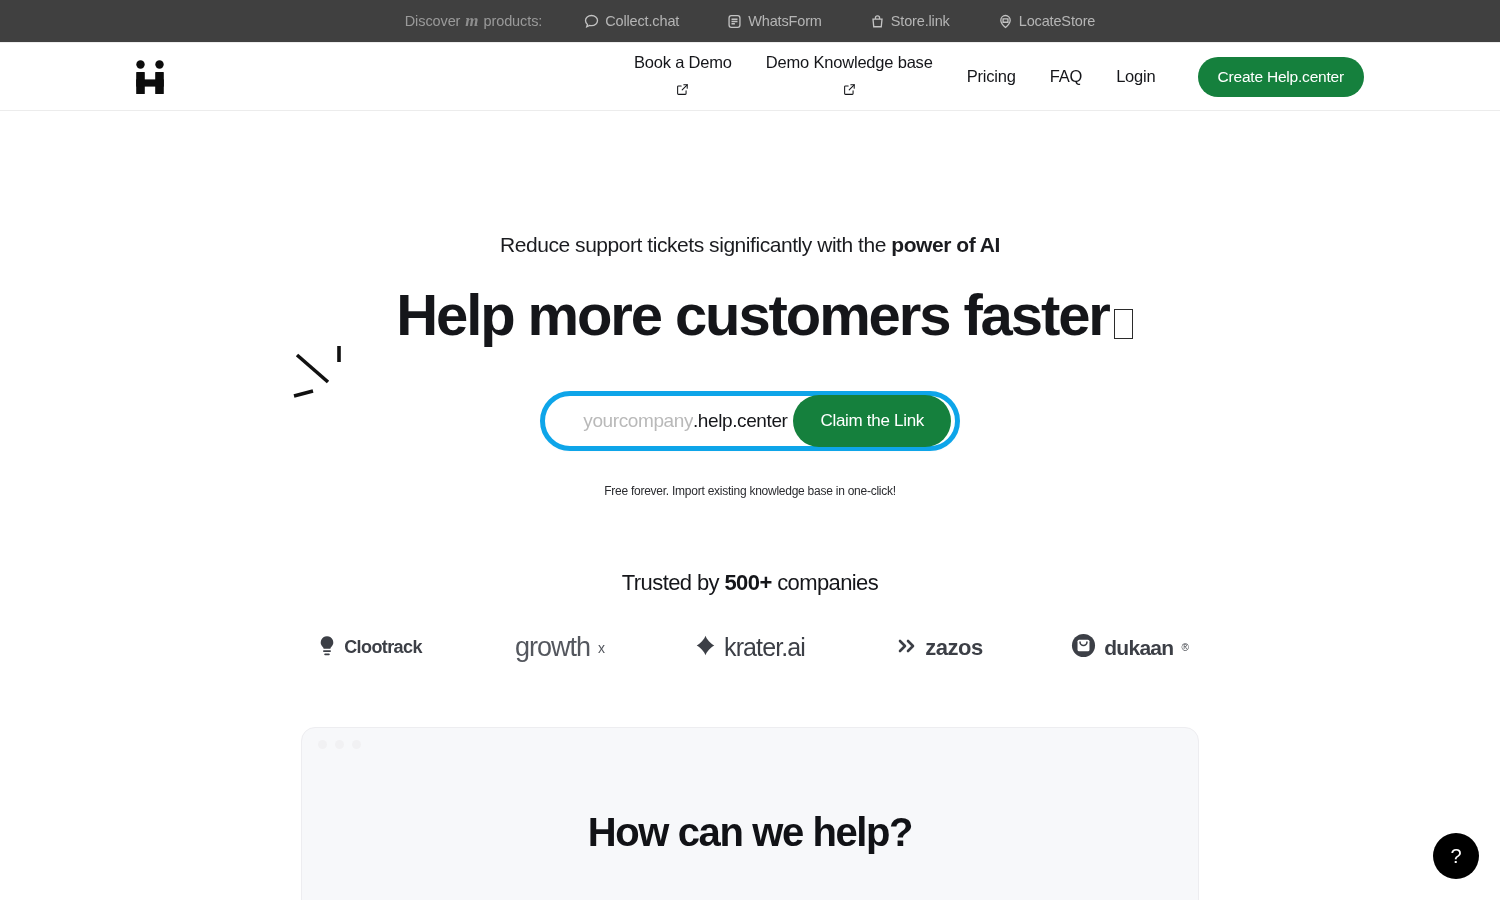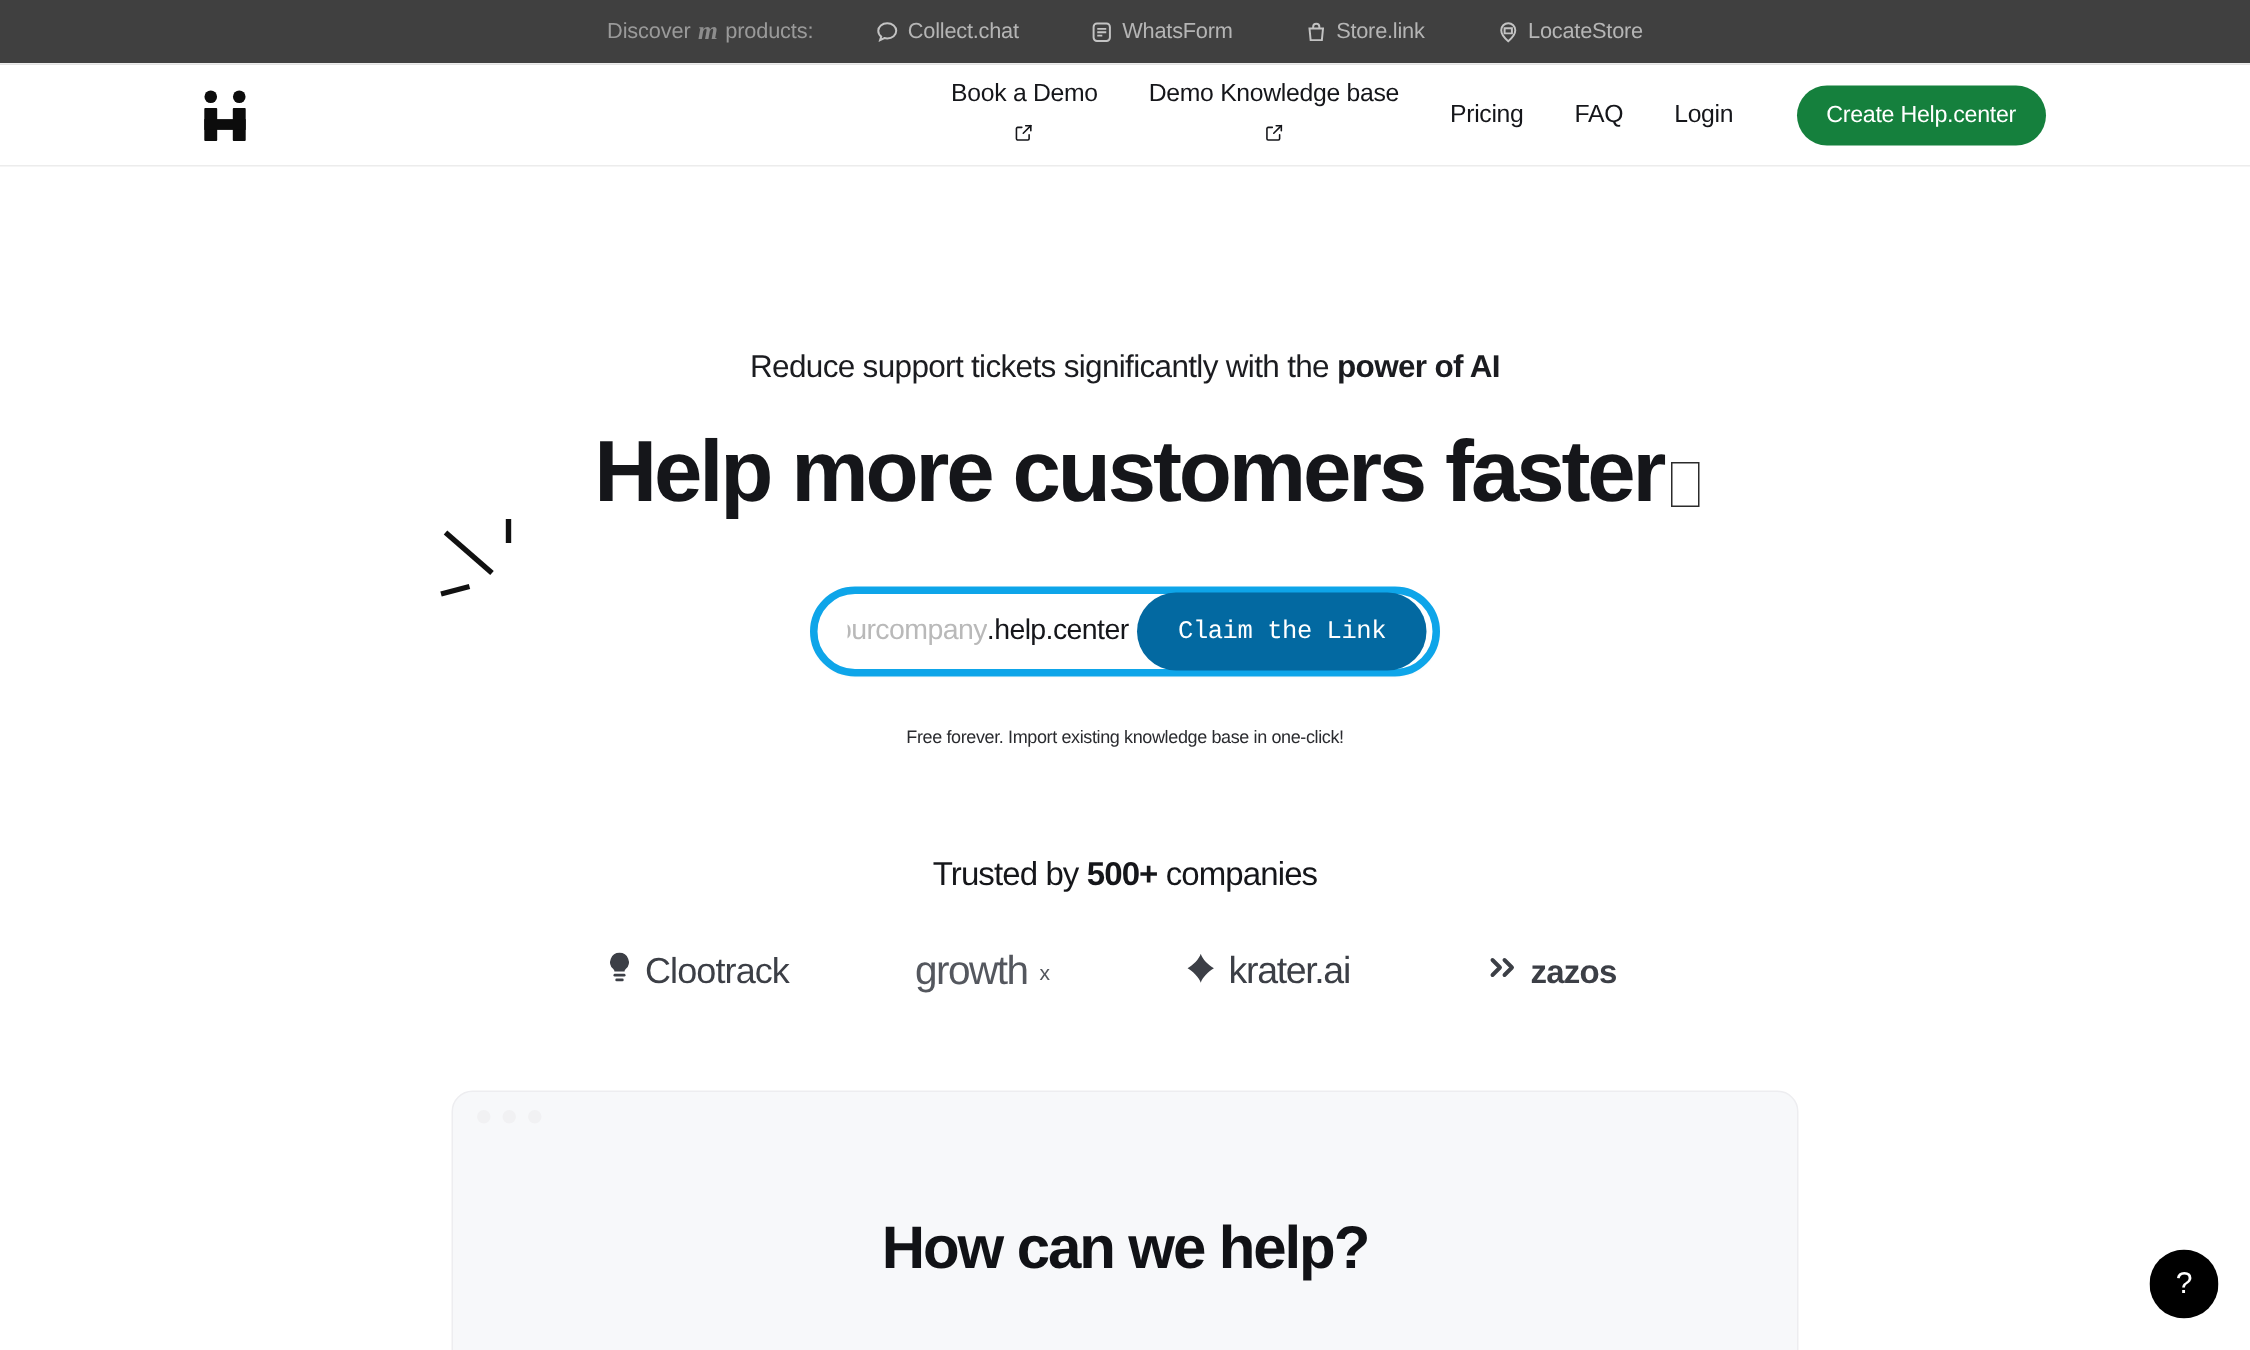--- a/index.html
+++ b/index.html
@@ -192,30 +192,30 @@
   }
   .claim-input::placeholder { color: #b9b9b9; }
   .claim-suffix {
     font-size: 19px;
     letter-spacing: -0.4px;
     color: #15161a;
     font-weight: 500;
     margin-right: 6px;
   }
   .btn-claim {
-    background: #0369a1;
+    background: #15803d;
     color: #fff;
     border: none;
     border-radius: 28px;
     height: 52px;
     padding: 0 27px;
     font-size: 17px;
     letter-spacing: -0.3px;
     cursor: pointer;
-    font-family: Liberation Mono, monospace;
+    font-family: Liberation Sans, sans-serif;
     white-space: nowrap;
   }
   .claim-note {
     margin-top: 33px;
     font-size: 12px;
     color: #2a2b2f;
     letter-spacing: -0.25px;
   }
 
   
@@ -237,22 +237,22 @@
   .logo-item {
     display: flex;
     align-items: center;
     justify-content: center;
     gap: 8px;
     color: #3c3f46;
     width: 190px;
     cursor: pointer;
   }
   .logo-text {
-    font-size: 24px;
-    font-weight: 400;
+    font-size: 18px;
+    font-weight: 700;
     letter-spacing: -0.6px;
     color: #3c3f46;
   }
   .growth-text {
     font-size: 27px;
     font-weight: 400;
     letter-spacing: -1px;
     color: #54575e;
   }
   .growth-sup {
@@ -499,20 +499,31 @@
     <div class="logo-item">
       <span>
         <svg width="20" height="18" viewBox="0 0 20 18" fill="none" stroke="#3c3f46" stroke-width="2.6" stroke-linecap="round" stroke-linejoin="round">
           <path d="M3 4l5 5-5 5"></path>
             <path d="M11 4l5 5-5 5"></path>
         </svg>
       </span>
       <span class="zazos-text">zazos</span>
     </div>
 
+    <div class="logo-item">
+      <span>
+        <svg width="25" height="25" viewBox="0 0 26 26" fill="#3c3f46">
+          <circle cx="13" cy="13" r="12"></circle>
+          <rect x="6.8" y="7" width="12.4" height="12" rx="1.6" fill="#ffffff"></rect>
+          <path d="M9.4 9.4a3.6 3.6 0 0 0 7.2 0" fill="none" stroke="#3c3f46" stroke-width="1.6" stroke-linecap="round"></path>
+        </svg>
+      </span>
+      <span class="dukaan-text">dukaan</span>
+        <span class="dukaan-reg">®</span>
+    </div>
 
   </div>
 
   <div class="preview">
     <div class="dots">
       <span class="dot"></span>
       <span class="dot"></span>
       <span class="dot"></span>
     </div>
     <div class="preview-title">How can we help?</div>

